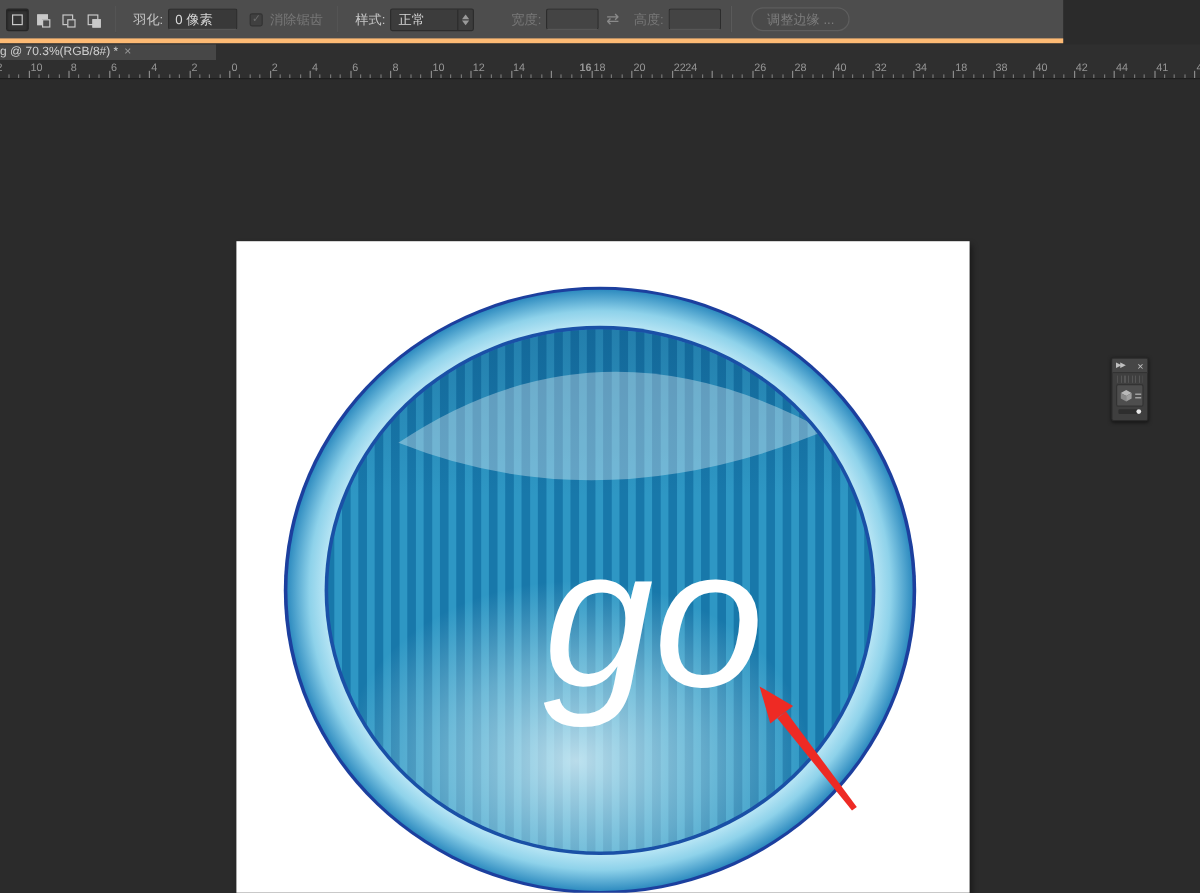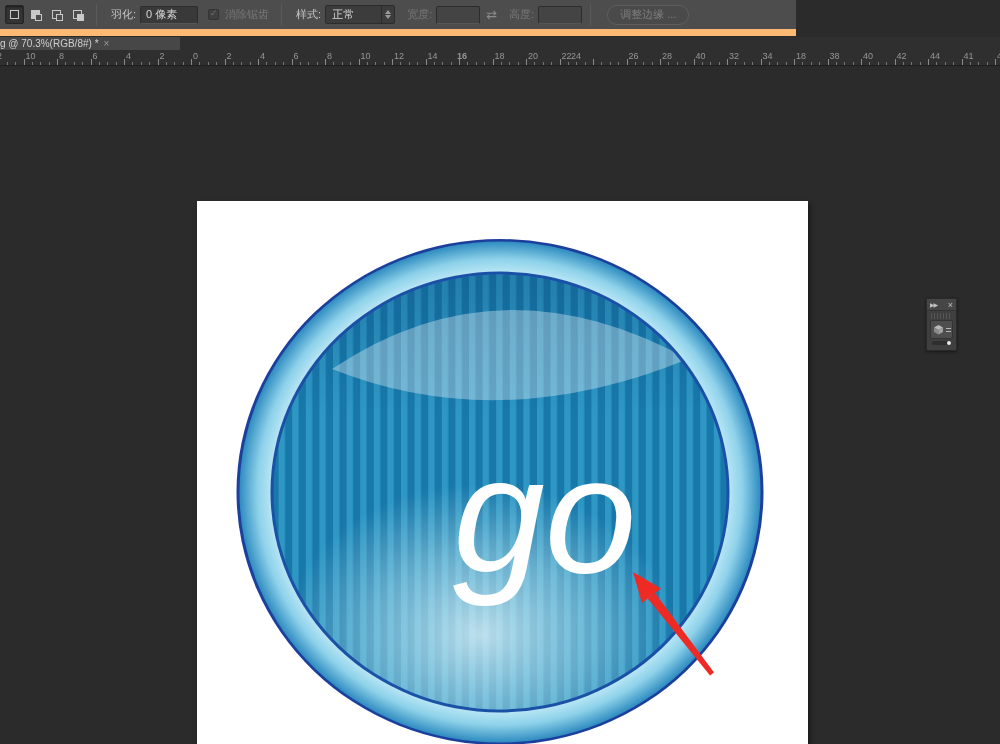--- a/index.html
+++ b/index.html
@@ -1,22 +1,22 @@
 <!DOCTYPE html>
 <html><head>
 <meta charset="utf-8">
 <style>
   * { margin:0; padding:0; box-sizing:border-box; }
   html,body { width:1000px; height:744px; overflow:hidden;
     font-family:"Liberation Sans","DejaVu Sans",sans-serif; }
   body { position:relative; background:#2b2b2b; }
 
   
-  .options-bar { position:absolute; left:0; top:0; width:796px; height:36px;
-    background:#4d4d4d; border-bottom:7px solid #fdba74;
+  .options-bar { position:absolute; left:0; top:0; width:886px; height:36px;
+    background:#4d4d4d; border-bottom:4px solid #fdba74;
     display:flex; align-items:center; }
   .mode-group { display:flex; align-items:center; margin-left:4px; }
   .mode-btn { width:19px; height:19px; margin:0 1px; display:flex;
     align-items:center; justify-content:center; border-radius:2px; }
   .mode-btn.active { background:#343434; border:1px solid #262626;
     box-shadow:inset 0 1px 2px rgba(0,0,0,.5); }
   .sq { position:relative; width:9px; height:9px; border:1px solid #c9c9c9; }
   .sq.fill { background:#c9c9c9; }
   .mode-btn .sq2 { position:absolute; width:7px; height:7px;
     border:1px solid #c9c9c9; left:3px; top:3px; background:#4d4d4d; }
@@ -130,21 +130,21 @@
 
   <span class="opt-label">样式:</span>
   <div class="dropdown">
     <span class="dd-text">正常</span>
     <div class="dd-spinner">
       <div class="tri-up"></div>
         <div class="tri-down"></div>
     </div>
   </div>
 
-  <span class="opt-label dim" style="margin-left:12px;">宽度:</span>
+  <span class="opt-label dim" style="margin-left:31px;">宽度:</span>
   <input class="ps-input short" disabled="" value="" style="">
   <span class="swap-icon">⇄</span>
   <span class="opt-label dim">高度:</span>
   <input class="ps-input short" disabled="" value="" style="">
 
   <div class="vsep"></div>
   <div class="ps-button">调整边缘 ...</div>
 </div>
 
 <div class="tab-bar">
@@ -217,21 +217,21 @@
     <div class="tick-label" style="left: 394px;">12</div>
     <div class="tick" style="left: 400.375px;"></div>
     <div class="tick" style="left: 408.75px;"></div>
     <div class="tick" style="left: 417.125px;"></div>
     <div class="tick major" style="left: 425.5px;"></div>
     <div class="tick-label" style="left: 427.5px;">14</div>
     <div class="tick" style="left: 433.875px;"></div>
     <div class="tick" style="left: 442.25px;"></div>
     <div class="tick" style="left: 450.625px;"></div>
     <div class="tick major" style="left: 459px;"></div>
-    <div class="tick-label" style="left: 457px; font-weight: bold;">16</div>
+    <div class="tick-label" style="left: 483px; font-weight: bold;">16</div>
     <div class="tick" style="left: 467.375px;"></div>
     <div class="tick" style="left: 475.75px;"></div>
     <div class="tick" style="left: 484.125px;"></div>
     <div class="tick major" style="left: 492.5px;"></div>
     <div class="tick-label" style="left: 494.5px;">18</div>
     <div class="tick" style="left: 500.875px;"></div>
     <div class="tick" style="left: 509.25px;"></div>
     <div class="tick" style="left: 517.625px;"></div>
     <div class="tick major" style="left: 526px;"></div>
     <div class="tick-label" style="left: 528px;">20</div>

